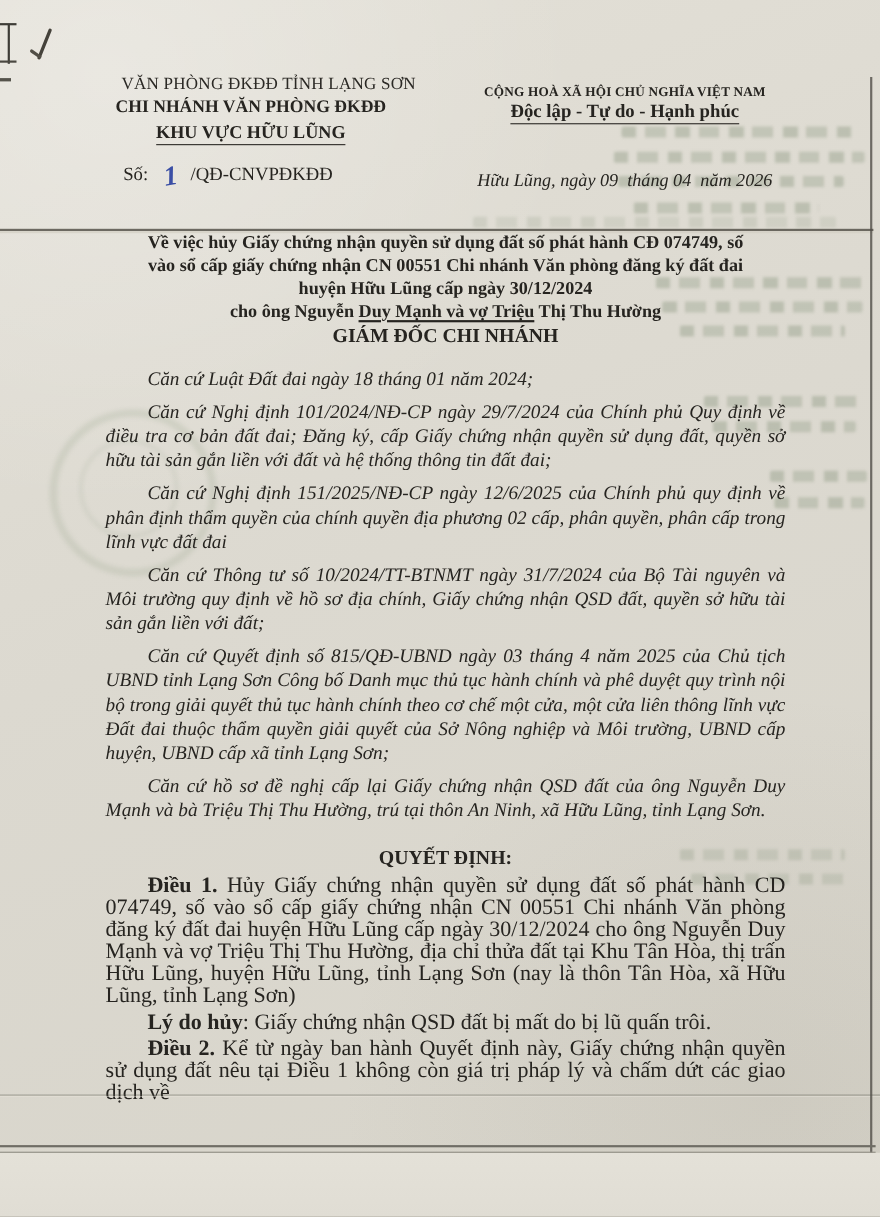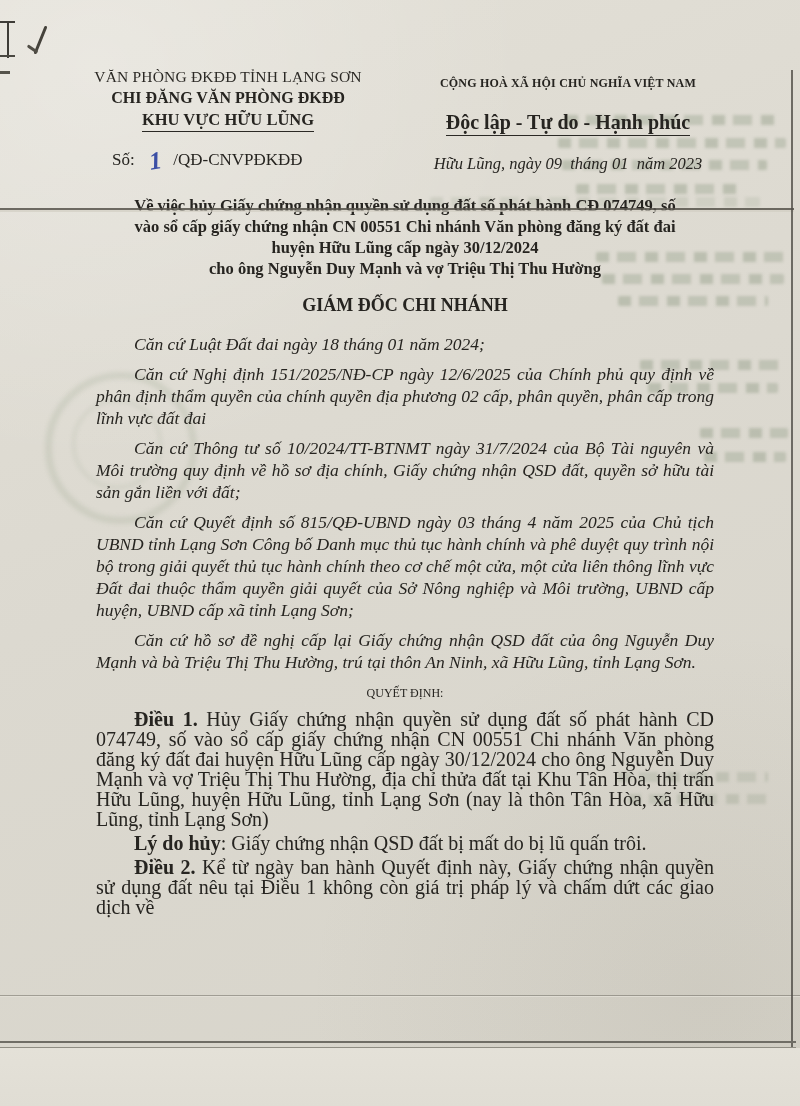--- a/index.html
+++ b/index.html
@@ -44,50 +44,50 @@
     filter:blur(2px);
   }
   .stamp-bleed-inner {
     left:72px; top:399px; width:84px; height:84px;
     border:3px solid rgba(128,150,118,.14); border-radius:50%;
     filter:blur(2px);
   }
 
   
   .hdr-left { position:absolute; left:78px; top:68px; width:300px; text-align:center; }
-  .hdr-left .l1 { font-size:15.5px; letter-spacing:.2px; color:#2b2925; }
+  .hdr-left .l1 { font-size:15.5px; letter-spacing:.2px; color:#2b2925;text-align:right; }
   .hdr-left .l2 { font-size:16px; font-weight:bold; margin-top:3px; }
   .hdr-left .l3 { font-size:16.5px; font-weight:bold; margin-top:3px; }
   .hdr-left .l3 span { display:inline-block; border-bottom:1.5px solid #2b2925; padding-bottom:1px; }
 
   .hdr-right { position:absolute; left:388px; top:76px; width:360px; text-align:center; }
   .hdr-right .l1 { font-size:12px; font-weight:bold; letter-spacing:.2px; }
-  .hdr-right .l2 { font-size:20px; font-weight:bold; margin-top:20px; }
+  .hdr-right .l2 { font-size:17px; font-weight:bold; margin-top:0; }
   .hdr-right .l2 span { display:inline-block; border-bottom:1.5px solid #2b2925; padding-bottom:1px; }
 
   .num-row { position:absolute; left:112px; top:148px; font-size:17px; }
   .handwritten { display:inline-block; color:#3b4fa5; font-size:25px; font-style:italic; font-weight:bold; transform:rotate(-9deg); margin:0 12px 0 14px; line-height:1; vertical-align:-4px; }
   .date-line { position:absolute; left:388px; top:154px; width:360px; text-align:center; font-style:italic; font-size:16.5px; white-space:pre-wrap; }
 
   
   .body-col { position:absolute; left:96px; top:193px; width:618px; }
   .doc-title { text-align:center; font-weight:bold; font-size:19px; letter-spacing:.5px; }
-  .subject { text-align:center; font-weight:bold; font-size:16.5px; line-height:21px; margin-top:2px; }
-  .subject .u { text-underline-offset:3px; text-decoration-thickness:1.5px; }
-  .issuer { text-align:center; font-weight:bold; margin-top:14px; }
+  .subject { text-align:center; font-weight:bold; font-size:16.5px; line-height:21px; margin-top:16px; }
+  .subject .u { text-decoration:underline; text-underline-offset:3px; text-decoration-thickness:1.5px; }
+  .issuer { text-align:center; font-weight:bold; }
   .issuer .l1 { font-size:18px; line-height:24px; }
   .issuer .l2 { font-size:17px; line-height:26px; letter-spacing:.2px; }
 
   p.recital {
     margin:8px 0 0 0; font-style:italic; font-size:17.5px; line-height:22px;
     text-align:justify; text-indent:38px;
   }
   p.recital:first-of-type { margin-top:16px; }
 
-  .decision-heading { text-align:center; font-weight:normal; font-size:12px; margin-top:8px; line-height:24px; }
+  .decision-heading { text-align:center; font-weight:bold; font-size:18px; margin-top:20px; line-height:24px; }
 
   p.article { margin:4px 0 0 0; font-size:20px; line-height:20px; text-align:justify; text-indent:38px; }
   p.article .lbl { font-weight:bold; }
 </style>
 </head>
 <body>
 
 <div class="page">
 
   <div class="artifact staple-v"></div>
@@ -110,50 +110,51 @@
   <div class="bleed-line" style="left:618px;top:296px;width:150px"></div>
   <div class="bleed-line" style="left:640px;top:360px;width:140px"></div>
   <div class="bleed-line" style="left:648px;top:383px;width:130px"></div>
   <div class="bleed-line" style="left:700px;top:428px;width:88px"></div>
   <div class="bleed-line" style="left:704px;top:452px;width:82px"></div>
   <div class="bleed-line" style="left:618px;top:772px;width:150px;opacity:.7"></div>
   <div class="bleed-line" style="left:628px;top:794px;width:140px;opacity:.7"></div>
 
   <div class="hdr-left">
     <div class="l1">VĂN PHÒNG ĐKĐĐ TỈNH LẠNG SƠN</div>
-    <div class="l2">CHI ĐĂNG VĂN PHÒNG ĐKĐĐ</div>
+    <div class="l2">CHI NHÁNH VĂN PHÒNG ĐKĐĐ</div>
     <div class="l3"><span>KHU VỰC HỮU LŨNG</span></div>
   </div>
 
   <div class="hdr-right">
     <div class="l1">CỘNG HOÀ XÃ HỘI CHỦ NGHĨA VIỆT NAM</div>
     <div class="l2"><span>Độc lập - Tự do - Hạnh phúc</span></div>
   </div>
 
   <div class="num-row">
     <span>Số:</span><span class="handwritten">1</span><span>/QĐ-CNVPĐKĐĐ</span>
   </div>
 
-  <div class="date-line">Hữu Lũng, ngày 09  tháng 01  năm 2023</div>
+  <div class="date-line">Hữu Lũng, ngày 09  tháng 04  năm 2026</div>
 
   <div class="body-col">
 
 
     <div class="subject">
       <div>Về việc hủy Giấy chứng nhận quyền sử dụng đất số phát hành CĐ 074749, số</div>
       <div>vào sổ cấp giấy chứng nhận CN 00551 Chi nhánh Văn phòng đăng ký đất đai</div>
       <div>huyện Hữu Lũng cấp ngày 30/12/2024</div>
       <div><span>cho ông Nguyễn </span><span class="u">Duy  Mạnh và vợ Triệu</span><span> Thị Thu Hường</span></div>
     </div>
 
     <div class="issuer">
       <div class="l1">GIÁM ĐỐC CHI NHÁNH</div>
     </div>
 
     <p class="recital">Căn cứ Luật Đất đai ngày 18 tháng 01 năm 2024;</p>
+    <p class="recital">Căn cứ Nghị định 101/2024/NĐ-CP ngày 29/7/2024 của Chính phủ Quy định về điều tra cơ bản đất đai; Đăng ký, cấp Giấy chứng nhận quyền sử dụng đất, quyền sở hữu tài sản gắn liền với đất và hệ thống thông tin đất đai;</p>
     <p class="recital">Căn cứ Nghị định 151/2025/NĐ-CP ngày 12/6/2025 của Chính phủ quy định về phân định thẩm quyền của chính quyền địa phương 02 cấp, phân quyền, phân cấp trong lĩnh vực đất đai</p>
     <p class="recital">Căn cứ Thông tư số 10/2024/TT-BTNMT ngày 31/7/2024 của Bộ Tài nguyên và Môi trường quy định về hồ sơ địa chính, Giấy chứng nhận QSD đất, quyền sở hữu tài sản gắn liền với đất;</p>
     <p class="recital">Căn cứ Quyết định số 815/QĐ-UBND ngày 03 tháng 4 năm 2025 của Chủ tịch UBND tỉnh Lạng Sơn Công bố Danh mục thủ tục hành chính và phê duyệt quy trình nội bộ trong giải quyết thủ tục hành chính theo cơ chế một cửa, một cửa liên thông lĩnh vực Đất đai thuộc thẩm quyền giải quyết của Sở Nông nghiệp và Môi trường, UBND cấp huyện, UBND cấp xã tỉnh Lạng Sơn;</p>
     <p class="recital">Căn cứ hồ sơ đề nghị cấp lại Giấy chứng nhận QSD đất của ông Nguyễn Duy Mạnh và bà Triệu Thị Thu Hường, trú tại thôn An Ninh, xã Hữu Lũng, tỉnh Lạng Sơn.</p>
 
     <div class="decision-heading">QUYẾT ĐỊNH:</div>
 
     <p class="article"><span class="lbl">Điều 1.</span><span> Hủy Giấy chứng nhận quyền sử dụng đất số phát hành CD 074749, số vào sổ cấp giấy chứng nhận CN 00551 Chi nhánh Văn phòng đăng ký đất đai huyện Hữu Lũng cấp ngày 30/12/2024 cho ông Nguyễn Duy Mạnh và vợ Triệu Thị Thu Hường, địa chỉ thửa đất tại Khu Tân Hòa, thị trấn Hữu Lũng, huyện Hữu Lũng, tỉnh Lạng Sơn (nay là thôn Tân Hòa, xã Hữu Lũng, tỉnh Lạng Sơn)</span></p>
 
     <p class="article"><span class="lbl">Lý do hủy</span><span>: Giấy chứng nhận QSD đất bị mất do bị lũ quấn trôi.</span></p>

